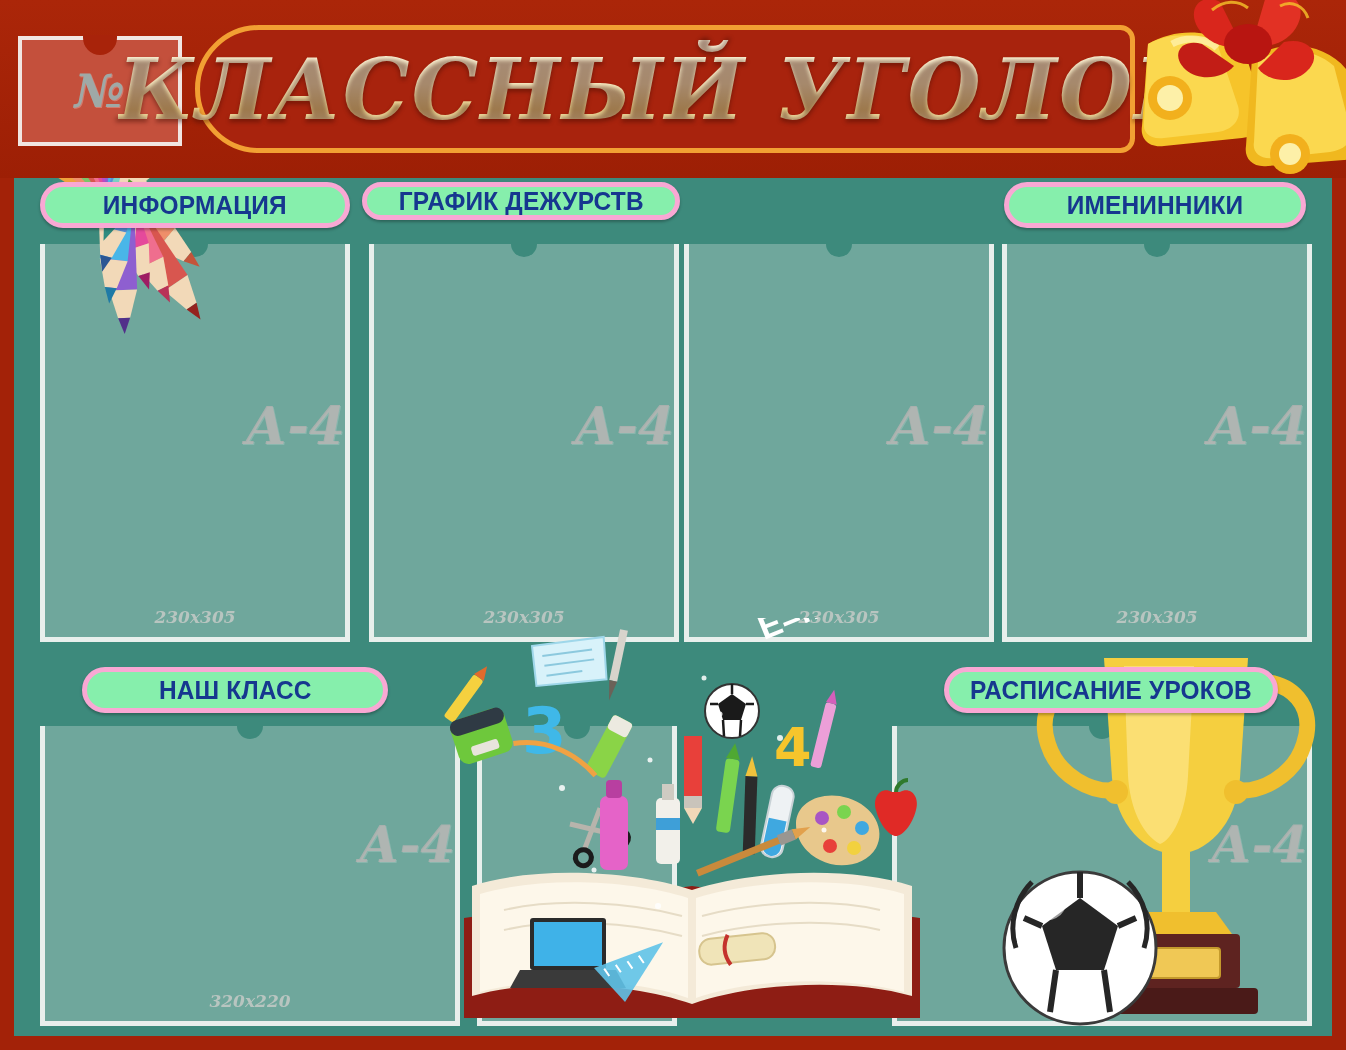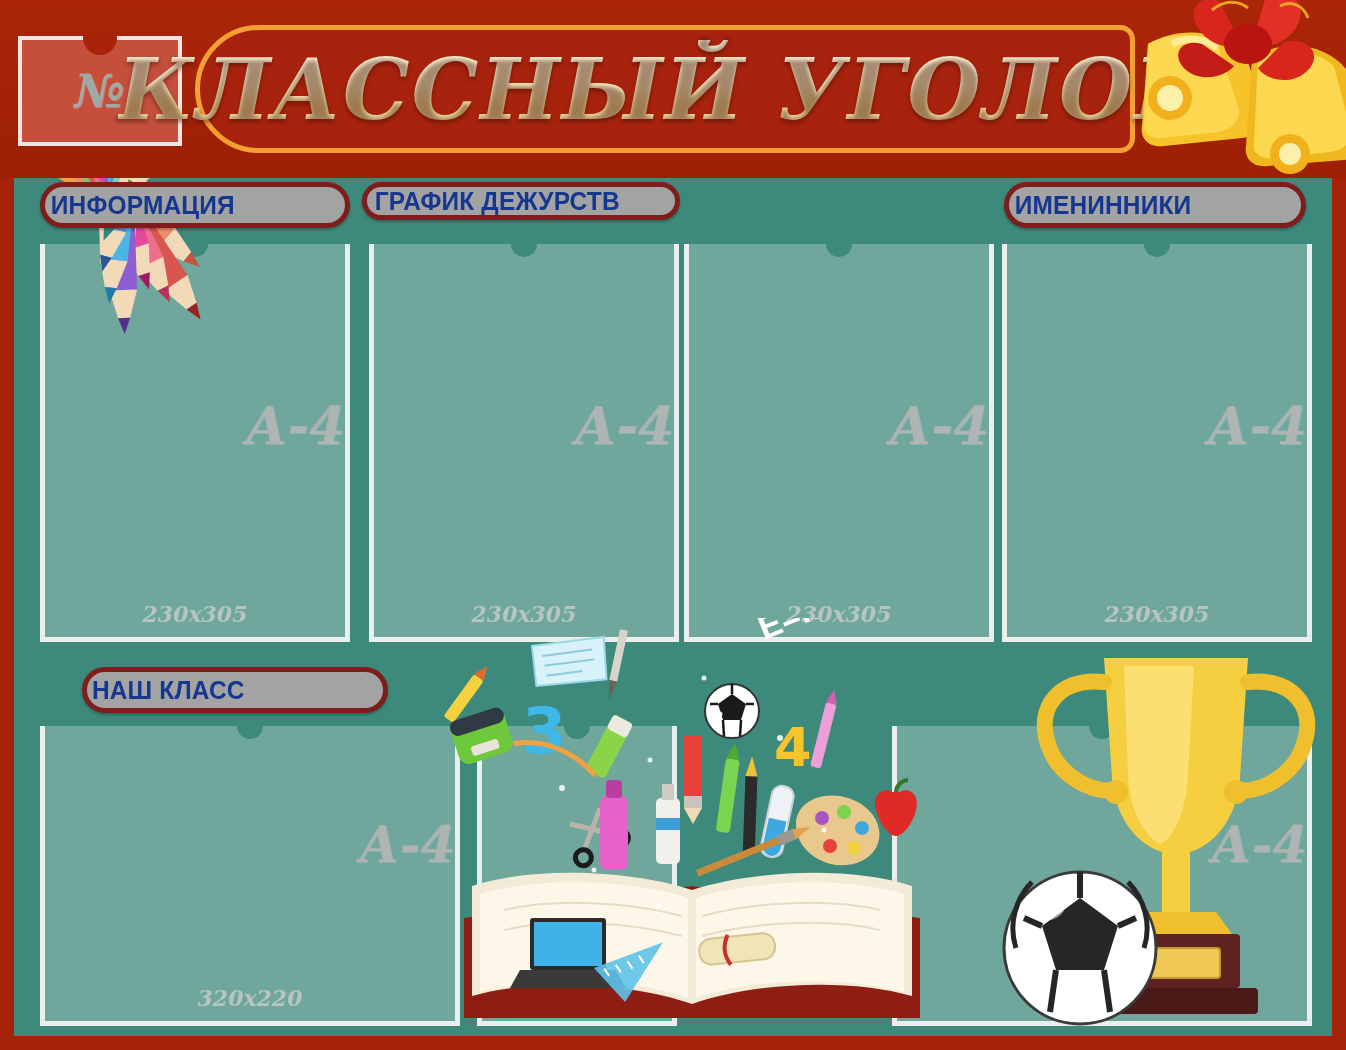--- a/index.html
+++ b/index.html
@@ -83,34 +83,34 @@
     position:absolute;left:0;right:0;top:46%;transform:translateY(-50%);
     text-align:right;
     font-family:"DejaVu Serif",serif;font-style:italic;font-weight:700;
     color:rgba(190,180,180,.72);
     text-shadow:1px 1px 0 rgba(255,255,255,.18);
     pointer-events:none;
   }
   .pocket .dims{
     position:absolute;left:0;right:0;bottom:10px;text-align:center;
     font-family:"DejaVu Serif",serif;font-style:italic;font-weight:700;
-    font-size:22px;color:rgba(215,210,208,.7);
+    font-size:17px;color:rgba(215,210,208,.7);
     pointer-events:none;
   }
   .pocket.top .a4{font-size:52px;}
   .pocket.bot .a4{font-size:50px;top:40%;}
 
   
   .pill{
     position:absolute;
-    background:#a3a3a3;
-    border:5px solid #7f1d1d;
+    background:#86efac;
+    border:5px solid #f9a8d4;
     border-radius:40px;
     box-sizing:border-box;
-    display:flex;align-items:center;
+    display:flex;align-items:center;justify-content:center;
     box-shadow:0 2px 3px rgba(0,0,0,.28);
     z-index:40;
   }
   .pill span{
     font-family:"Liberation Sans",sans-serif;
     font-weight:700;color:#16378f;
     font-size:26px;letter-spacing:.2px;
     white-space:nowrap;
     transform:scaleX(.94);
   }
@@ -435,16 +435,19 @@
       <div class="pill" style="left:348px;top:4px;width:318px;height:38px;">
         <span>ГРАФИК ДЕЖУРСТВ</span>
       </div>
       <div class="pill" style="left:68px;top:489px;width:306px;height:46px;">
         <span>НАШ КЛАСС</span>
       </div>
 
       <div class="pill" style="left:990px;top:4px;width:302px;height:46px;">
         <span>ИМЕНИННИКИ</span>
       </div>
+      <div class="pill" style="left:930px;top:489px;width:334px;height:46px;">
+        <span>РАСПИСАНИЕ УРОКОВ</span>
+      </div>
 
     </div>
   </div>
 </div>
 
 </body></html>

